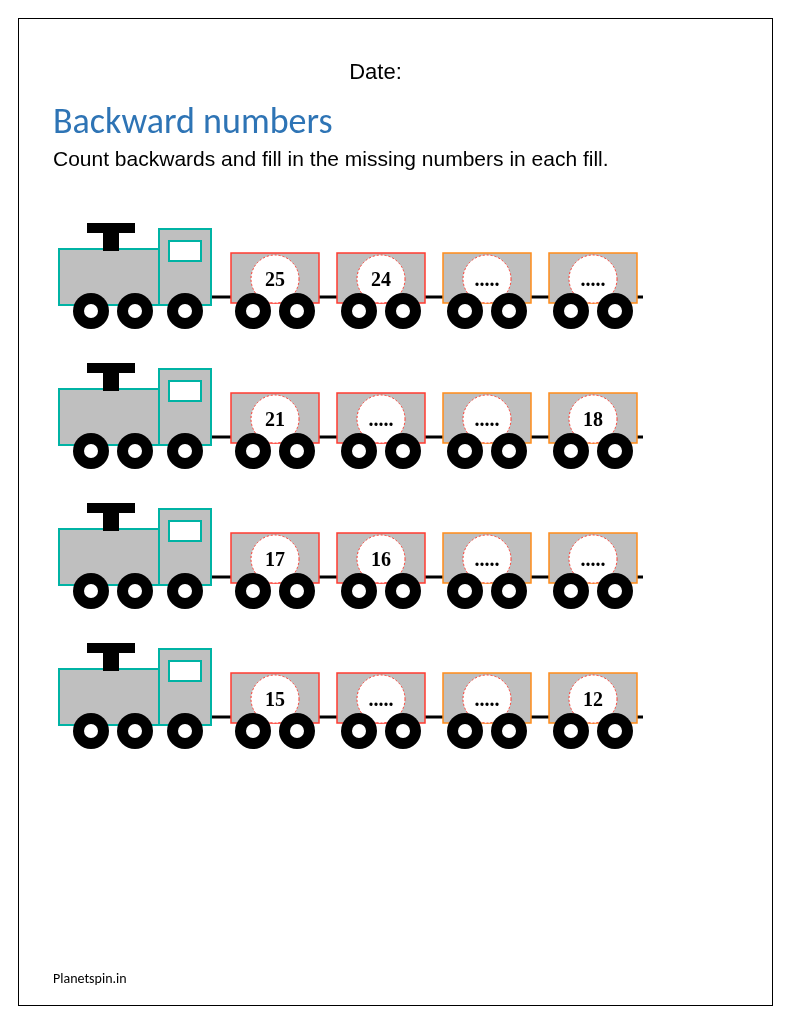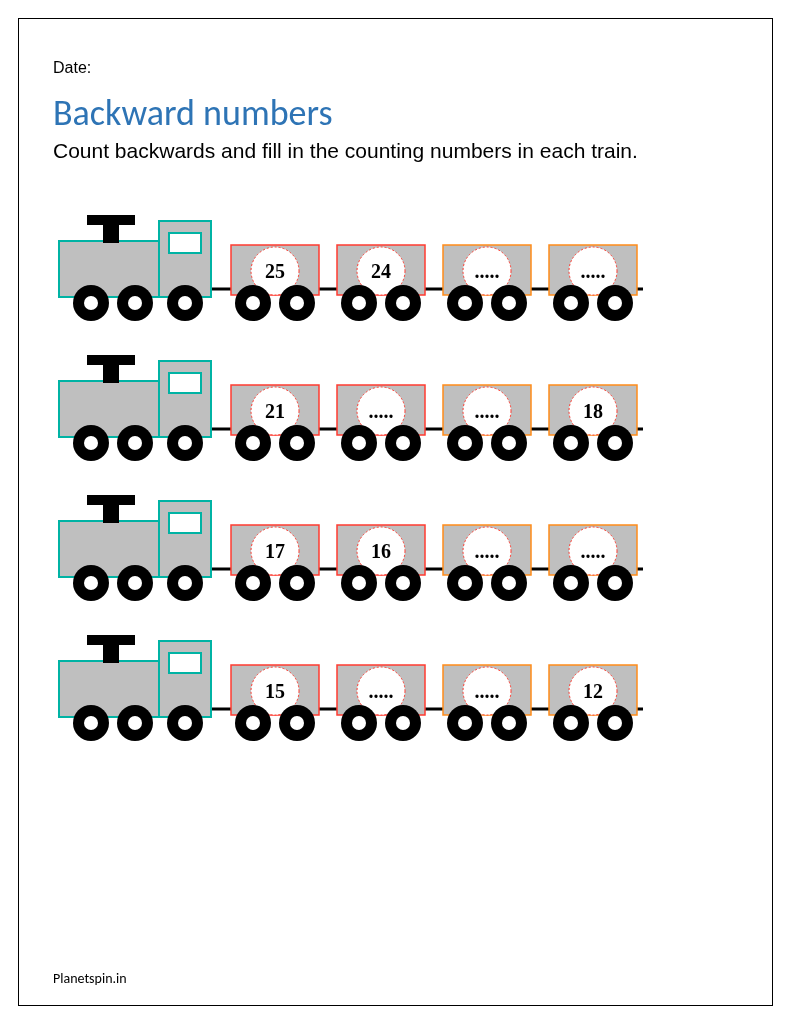--- a/index.html
+++ b/index.html
@@ -17,22 +17,22 @@
     background: #fff;
   }
   .frame {
     border: 1px solid #000;
     width: 100%;
     height: 100%;
     padding: 34px 34px 20px 34px;
     position: relative;
   }
   .date-row {
-    text-align: left;
-    font-size: 16px;
+    text-align: center;
+    font-size: 22px;
     color: #000;
     margin-top: 6px;
     margin-bottom: 14px;
     padding-right: 40px;
   }
   .title {
     font-family: Calibri, Arial, sans-serif;
     font-size: 36px;
     color: #2e74b5;
     font-weight: 400;
@@ -73,21 +73,21 @@
 </head>
 <body>
 
 <div class="page">
   <div class="frame">
 
     <div class="date-row">Date:</div>
 
     <h1 class="title">Backward numbers</h1>
 
-    <div class="instructions">Count backwards and fill in the counting numbers in each train.</div>
+    <div class="instructions">Count backwards and fill in the missing numbers in each fill.</div>
 
     <div class="trains">
 
       <div class="train">
         <svg width="640" height="110" viewBox="0 0 640 110">
 
           <line x1="150" y1="78" x2="590" y2="78" stroke="#000" stroke-width="3"></line>
 
           <g>
             <rect x="6" y="30" width="100" height="56" fill="#bfbfbf" stroke="#00b3a4" stroke-width="2"></rect>

